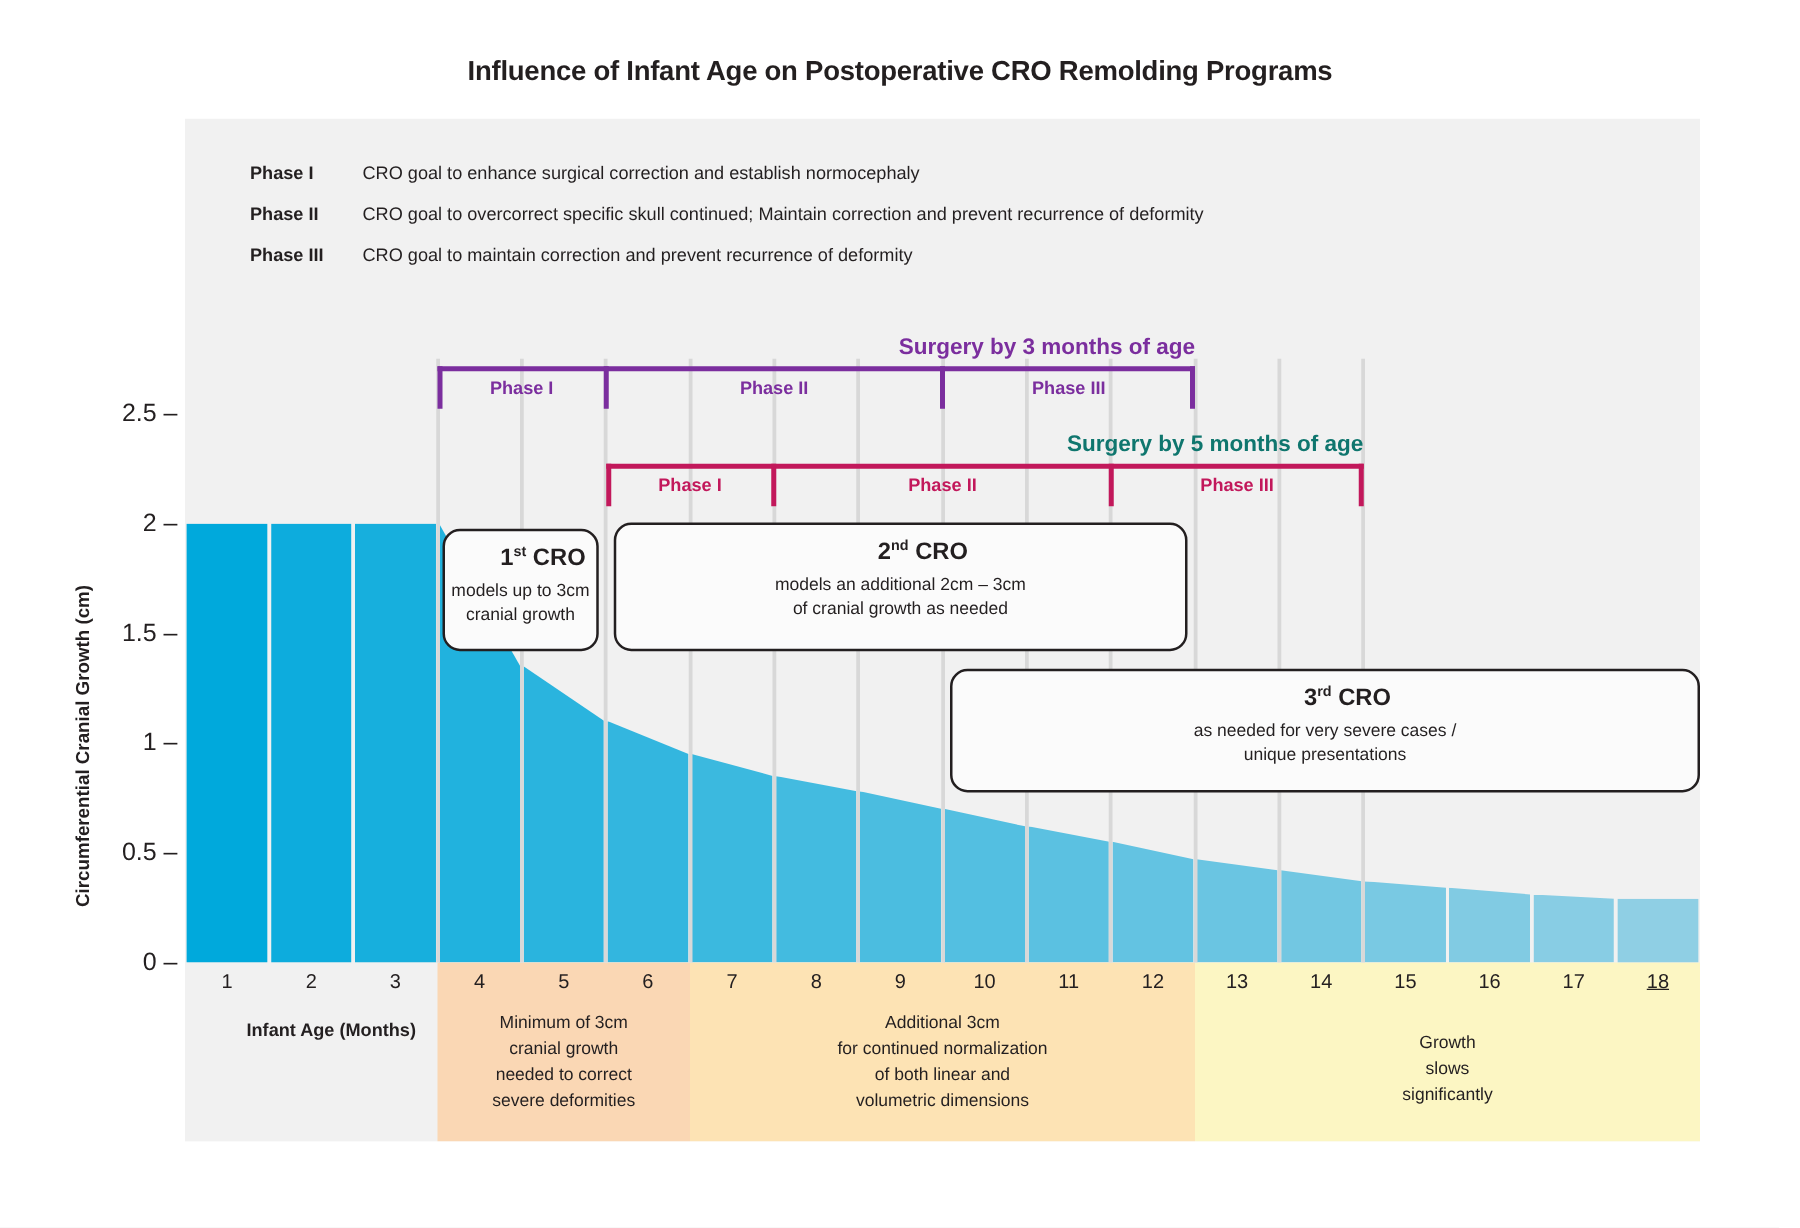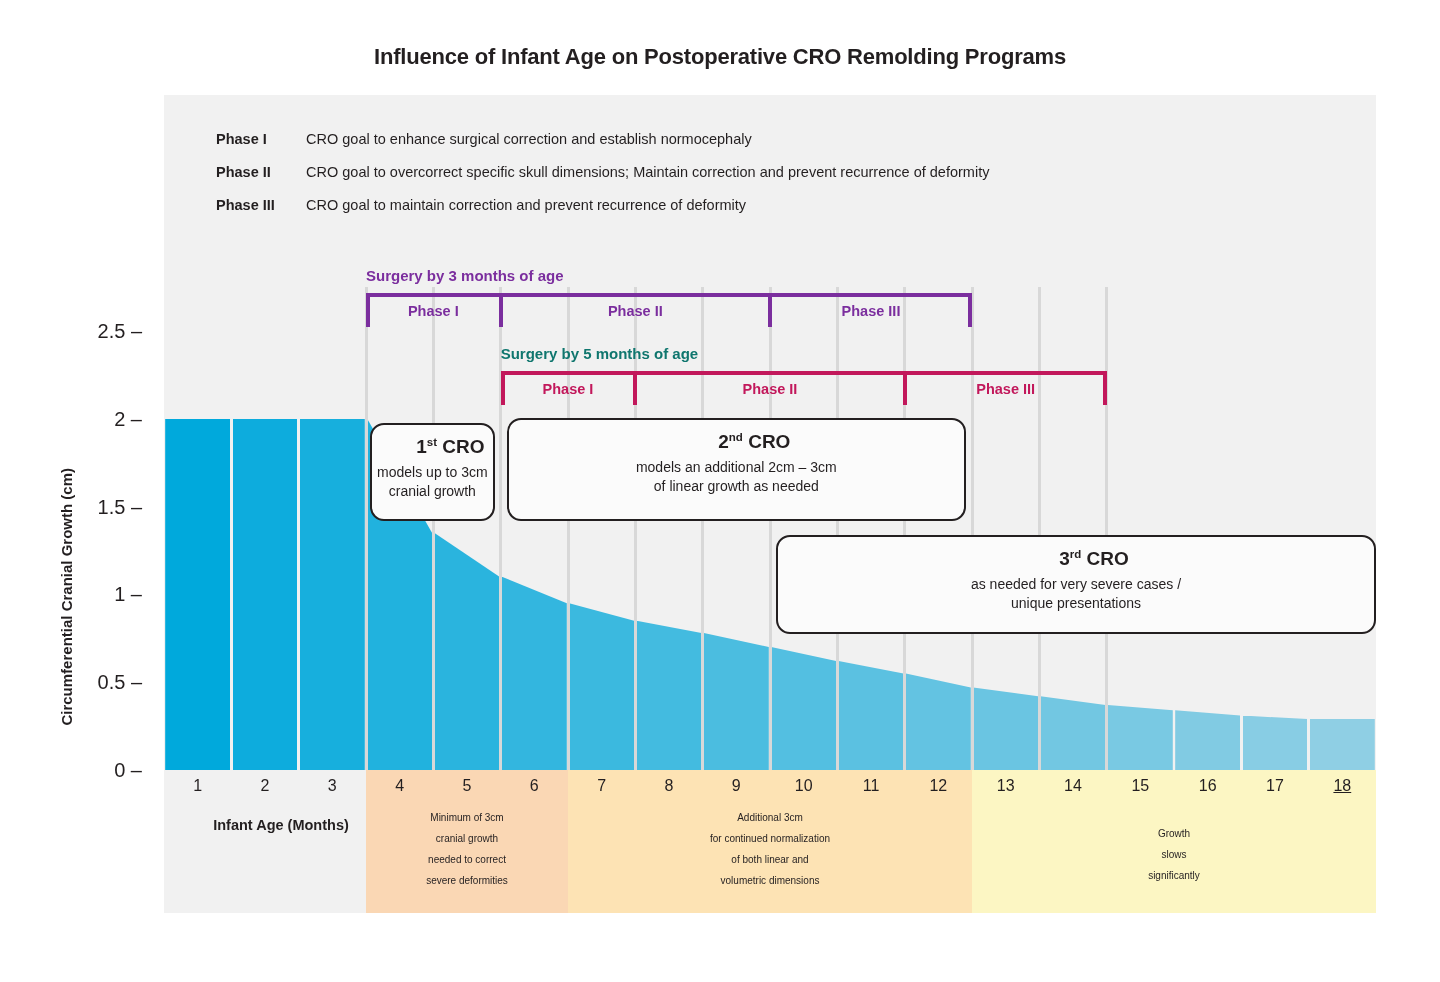--- a/index.html
+++ b/index.html
@@ -10,40 +10,40 @@
   }
   #root{position:absolute;inset:0;}
 
   .title{
     position:absolute;left:0;top:44px;width:1440px;text-align:center;
     font-size:22px;font-weight:bold;letter-spacing:-0.2px;color:#231f20;
   }
 
   
   .panel{
-    position:absolute;left:164px;top:95px;width:1212px;height:818px;
+    position:absolute;left:148px;top:95px;width:1212px;height:818px;
     background:#f1f1f1;
   }
 
   
   .legend{position:absolute;left:52px;top:36px;width:1100px;}
   .legend-row{position:relative;height:33px;font-size:14.5px;}
   .legend-ph{position:absolute;left:0;top:0;font-weight:bold;white-space:nowrap;}
   .legend-tx{position:absolute;left:90px;top:0;white-space:nowrap;}
 
   
   .plotwrap{position:absolute;left:0;top:0;width:1212px;height:818px;}
 
   .gridline{position:absolute;top:192px;width:3px;background:#d8d8d8;}
 
   
   .band{position:absolute;top:675px;height:143px;}
 
   .bandtext{
-    position:absolute;text-align:center;font-size:10px;line-height:21px;color:#231f20;
+    position:absolute;text-align:center;font-size:14px;line-height:21px;color:#231f20;
   }
   .axis-x-title{
     position:absolute;font-weight:bold;font-size:14.5px;color:#231f20;
     text-align:center;
   }
   .bar{position:absolute;bottom:0;}
 
   
   .xtick{
     position:absolute;top:682px;font-size:16px;text-align:center;color:#231f20;
@@ -62,21 +62,21 @@
   .yticks{position:absolute;left:80px;top:0;width:62px;height:982px;}
 
   
   .bracket{position:absolute;}
   .bk-top{position:absolute;height:4px;left:0;right:0;top:0;}
   .bk-leg{position:absolute;width:4px;height:34px;top:0;}
   .bk-label{
     position:absolute;top:10px;font-size:14.5px;font-weight:bold;text-align:center;
   }
   .bk-title{
-    position:absolute;font-size:15px;font-weight:bold;text-align:left;white-space:nowrap;
+    position:absolute;font-size:18px;font-weight:bold;text-align:right;white-space:nowrap;
   }
 
   
   .cro{
     position:absolute;background:#fbfbfb;border:2.5px solid #231f20;border-radius:14px;
     box-sizing:border-box;text-align:center;color:#231f20;
   }
   .cro-h{font-size:19px;font-weight:bold;margin-top:11px;margin-left:36px;}
   .cro-h sup{font-size:11.5px;vertical-align:super;font-weight:bold;}
   .cro-s{font-size:14px;line-height:19px;margin-top:5px;}
@@ -88,21 +88,21 @@
   <div class="title">Influence of Infant Age on Postoperative CRO Remolding Programs</div>
 
   <div class="panel">
     <div class="legend" id="legend">
         <div class="legend-row">
           <span class="legend-ph">Phase I</span>
           <span class="legend-tx">CRO goal to enhance surgical correction and establish normocephaly</span>
         </div>
         <div class="legend-row">
           <span class="legend-ph">Phase II</span>
-          <span class="legend-tx">CRO goal to overcorrect specific skull dimensions; Maintain correction and prevent recurrence of deformity</span>
+          <span class="legend-tx">CRO goal to overcorrect specific skull continued; Maintain correction and prevent recurrence of deformity</span>
         </div>
         <div class="legend-row">
           <span class="legend-ph">Phase III</span>
           <span class="legend-tx">CRO goal to maintain correction and prevent recurrence of deformity</span>
         </div>
       </div>
     <div class="plotwrap" id="plot">
         <div class="band" style="left: 0px; width: 202px; background: rgb(241, 241, 241);"></div>
         <div class="band" style="left: 202px; width: 202px; background: rgb(250, 215, 180);"></div>
         <div class="band" style="left: 404px; width: 404px; background: rgb(253, 227, 180);"></div>
@@ -202,21 +202,21 @@
           <div class="cro-h">1<sup>st</sup> CRO</div>
           <div class="cro-s">
             <div>models up to 3cm</div>
             <div>cranial growth</div>
           </div>
         </div>
         <div class="cro" style="left: 342.667px; width: 459.333px; top: 323px; height: 103px;">
           <div class="cro-h">2<sup>nd</sup> CRO</div>
           <div class="cro-s">
             <div>models an additional 2cm – 3cm</div>
-            <div>of linear growth as needed</div>
+            <div>of cranial growth as needed</div>
           </div>
         </div>
         <div class="cro" style="left: 612px; width: 600px; top: 440px; height: 99px;">
           <div class="cro-h">3<sup>rd</sup> CRO</div>
           <div class="cro-s">
             <div>as needed for very severe cases /</div>
             <div>unique presentations</div>
           </div>
         </div>
       </div>

